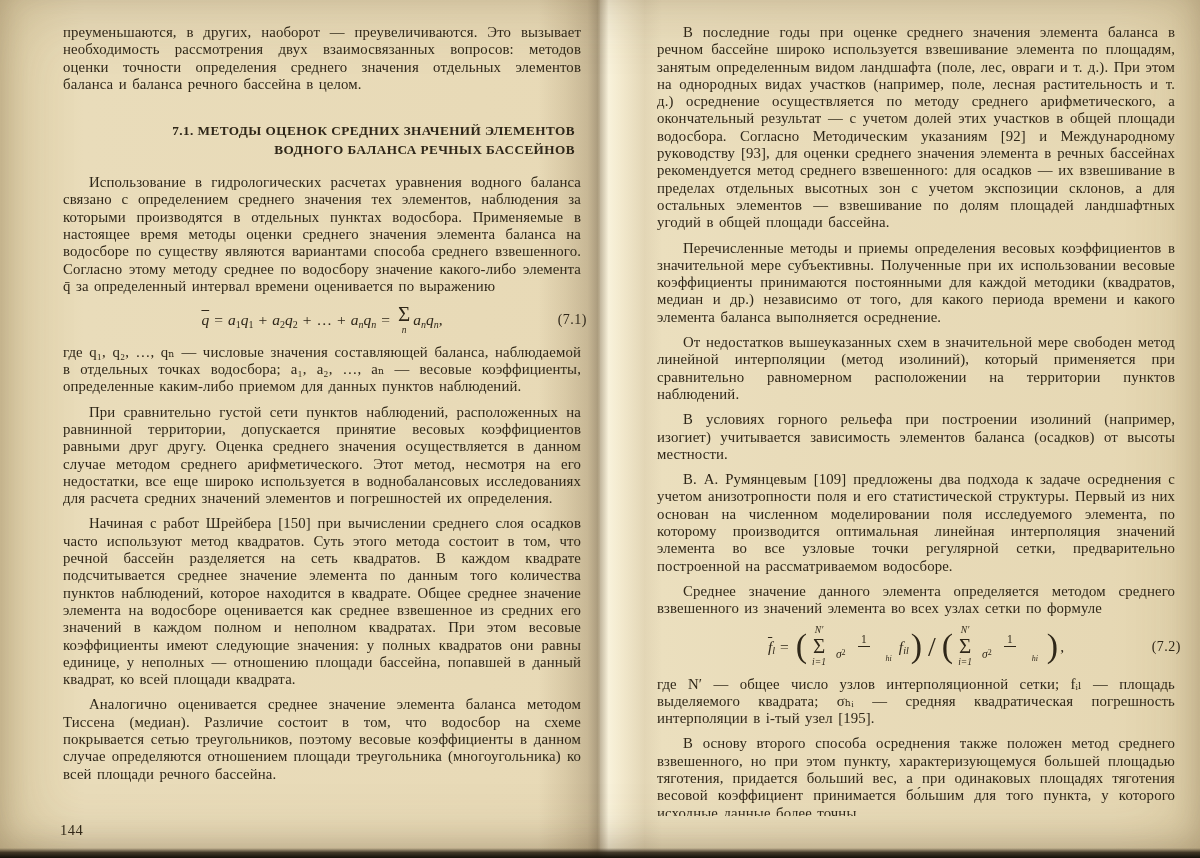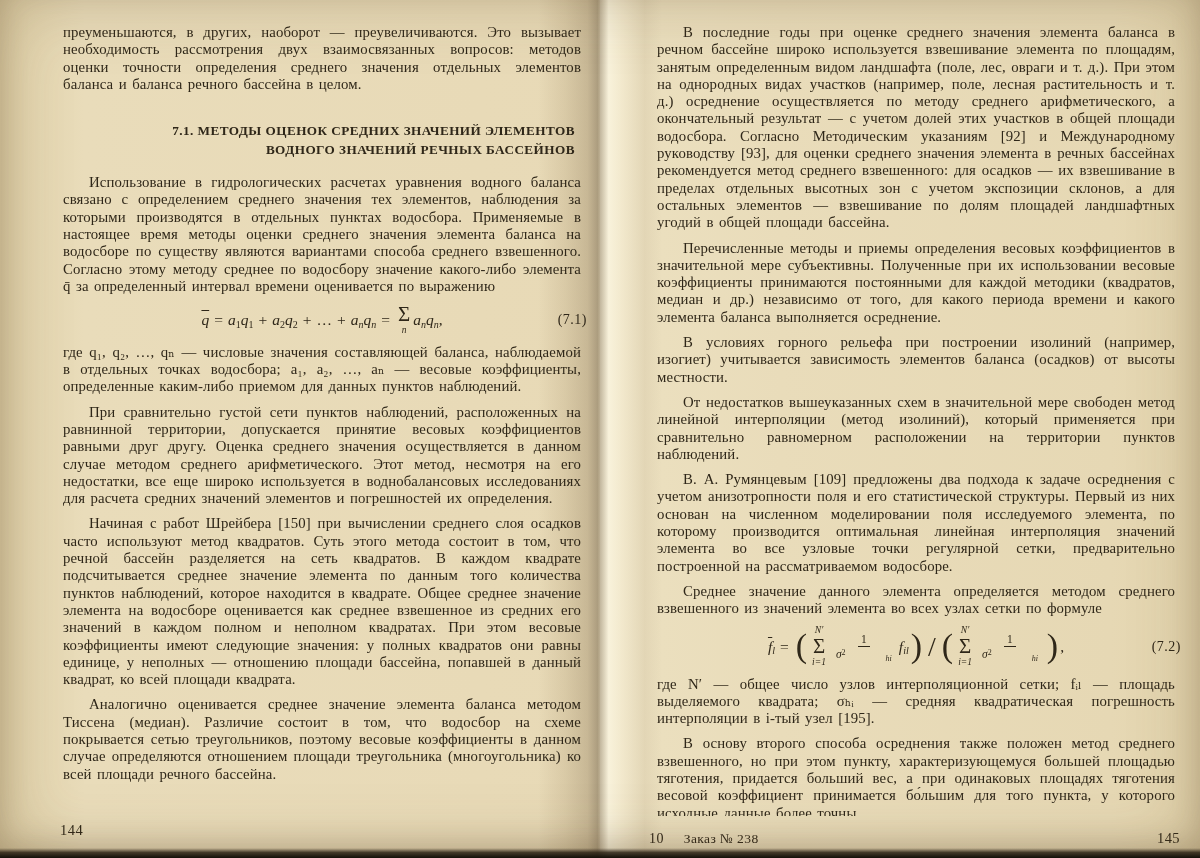--- a/index.html
+++ b/index.html
@@ -110,21 +110,21 @@
 <div id="scan">
 
   <div class="right-sheet"></div>
   <div class="gutter"></div>
 
   <div class="col col-left">
     <p class="body">преуменьшаются, в других, наоборот — преувеличиваются. Это вызывает необходимость рассмотрения двух взаимосвязанных вопросов: методов оценки точности определения среднего значения отдельных элементов баланса и баланса речного бассейна в целом.</p>
 
     <div class="heading">
       <div>7.1. МЕТОДЫ ОЦЕНОК СРЕДНИХ ЗНАЧЕНИЙ ЭЛЕМЕНТОВ</div>
-      <div>ВОДНОГО ЗНАЧЕНИЙ РЕЧНЫХ БАССЕЙНОВ</div>
+      <div>ВОДНОГО БАЛАНСА РЕЧНЫХ БАССЕЙНОВ</div>
     </div>
 
     <p class="body indent">Использование в гидрологических расчетах уравнения водного баланса связано с определением среднего значения тех элементов, наблюдения за которыми производятся в отдельных пунктах водосбора. Применяемые в настоящее время методы оценки среднего значения элемента баланса на водосборе по существу являются вариантами способа среднего взвешенного. Согласно этому методу среднее по водосбору значение какого-либо элемента q̄ за определенный интервал времени оценивается по выражению</p>
 
     <div class="formula-row">
       <span class="f-body">
           <span class="it bar">q</span>
           <span class="op">=</span>
           <span class="it">a</span>
           <span class="sb">1</span>
@@ -160,22 +160,22 @@
     <p class="body indent">При сравнительно густой сети пунктов наблюдений, расположенных на равнинной территории, допускается принятие весовых коэффициентов равными друг другу. Оценка среднего значения осуществляется в данном случае методом среднего арифметического. Этот метод, несмотря на его недостатки, все еще широко используется в воднобалансовых исследованиях для расчета средних значений элементов и погрешностей их определения.</p>
     <p class="body indent">Начиная с работ Шрейбера [150] при вычислении среднего слоя осадков часто используют метод квадратов. Суть этого метода состоит в том, что речной бассейн разделяется на сеть квадратов. В каждом квадрате подсчитывается среднее значение элемента по данным того количества пунктов наблюдений, которое находится в квадрате. Общее среднее значение элемента на водосборе оценивается как среднее взвешенное из средних его значений в каждом полном и неполном квадратах. При этом весовые коэффициенты имеют следующие значения: у полных квадратов они равны единице, у неполных — отношению площади бассейна, попавшей в данный квадрат, ко всей площади квадрата.</p>
     <p class="body indent">Аналогично оценивается среднее значение элемента баланса методом Тиссена (медиан). Различие состоит в том, что водосбор на схеме покрывается сетью треугольников, поэтому весовые коэффициенты в данном случае определяются отношением площади треугольника (многоугольника) ко всей площади речного бассейна.</p>
   </div>
 
   <div class="pn-left">144</div>
 
   <div class="col col-right">
     <p class="body indent">В последние годы при оценке среднего значения элемента баланса в речном бассейне широко используется взвешивание элемента по площадям, занятым определенным видом ландшафта (поле, лес, овраги и т. д.). При этом на однородных видах участков (например, поле, лесная растительность и т. д.) осреднение осуществляется по методу среднего арифметического, а окончательный результат — с учетом долей этих участков в общей площади водосбора. Согласно Методическим указаниям [92] и Международному руководству [93], для оценки среднего значения элемента в речных бассейнах рекомендуется метод среднего взвешенного: для осадков — их взвешивание в пределах отдельных высотных зон с учетом экспозиции склонов, а для остальных элементов — взвешивание по долям площадей ландшафтных угодий в общей площади бассейна.</p>
     <p class="body indent">Перечисленные методы и приемы определения весовых коэффициентов в значительной мере субъективны. Полученные при их использовании весовые коэффициенты принимаются постоянными для каждой методики (квадратов, медиан и др.) независимо от того, для какого периода времени и какого элемента баланса выполняется осреднение.</p>
+    <p class="body indent">От недостатков вышеуказанных схем в значительной мере свободен метод линейной интерполяции (метод изолиний), который применяется при сравнительно равномерном расположении на территории пунктов наблюдений.</p>
     <p class="body indent">В условиях горного рельефа при построении изолиний (например, изогиет) учитывается зависимость элементов баланса (осадков) от высоты местности.</p>
-    <p class="body indent">От недостатков вышеуказанных схем в значительной мере свободен метод линейной интерполяции (метод изолиний), который применяется при сравнительно равномерном расположении на территории пунктов наблюдений.</p>
     <p class="body indent">В. А. Румянцевым [109] предложены два подхода к задаче осреднения с учетом анизотропности поля и его статистической структуры. Первый из них основан на численном моделировании поля исследуемого элемента, по которому производится оптимальная линейная интерполяция значений элемента во все узловые точки регулярной сетки, предварительно построенной на рассматриваемом водосборе.</p>
     <p class="body indent">Среднее значение данного элемента определяется методом среднего взвешенного из значений элемента во всех узлах сетки по формуле</p>
 
     <div class="formula-row tall">
       <span class="f-body">
           <span class="it bar">f</span>
           <span class="sb it">l</span>
           <span class="op">=</span>
           <span class="paren">(</span>
           <span class="sum">
@@ -216,22 +216,16 @@
           <span class="paren">)</span>
           <span>,</span>
         </span>
       <span class="f-num">(7.2)</span>
     </div>
 
     <p class="body">где N′ — общее число узлов интерполяционной сетки; fᵢₗ — площадь выделяемого квадрата; σₕᵢ — средняя квадратическая погрешность интерполяции в i-тый узел [195].</p>
     <p class="body indent">В основу второго способа осреднения также положен метод среднего взвешенного, но при этом пункту, характеризующемуся большей площадью тяготения, придается больший вес, а при одинаковых площадях тяготения весовой коэффициент принимается бо́льшим для того пункта, у которого исходные данные более точны.</p>
   </div>
 
-  <div class="footer-right">
-    <span class="sig">10</span>
-    <span class="ord">Заказ № 238</span>
-    <span class="spacer"></span>
-    <span class="pn">145</span>
-  </div>
 
   <div class="vignette"></div>
   <div class="bottom-edge"></div>
 </div>
 
 </body></html>

